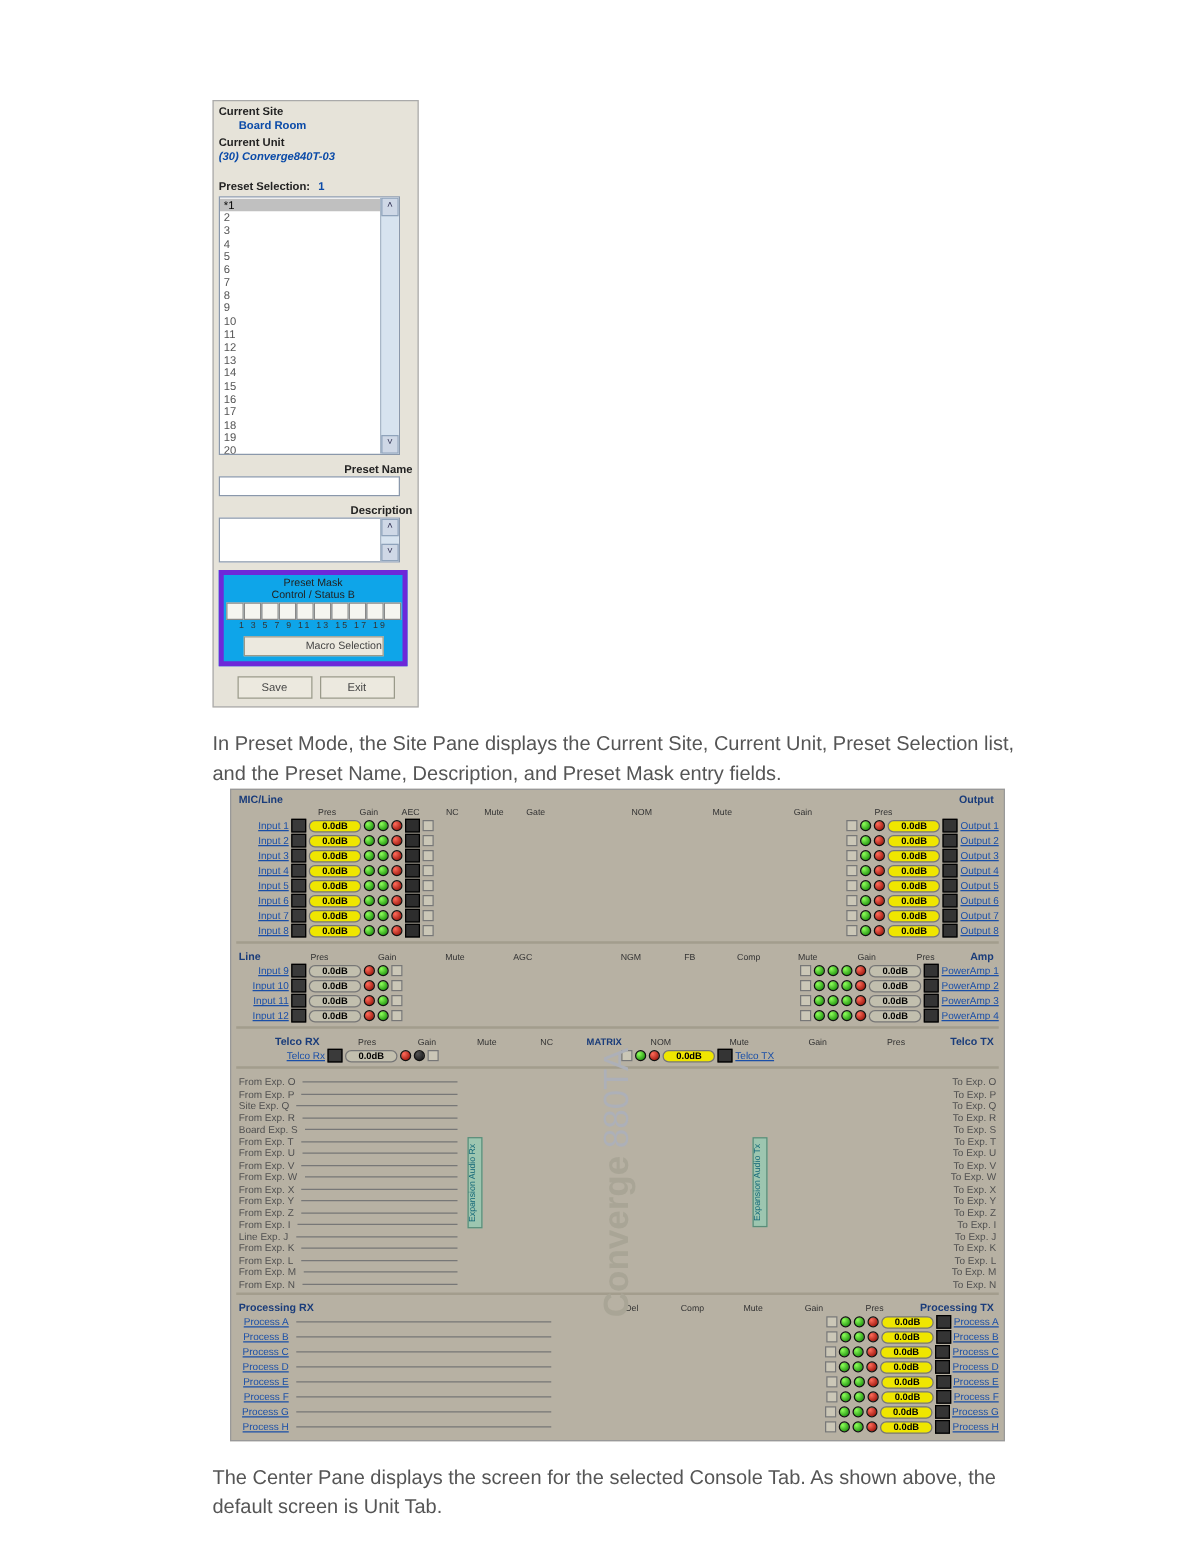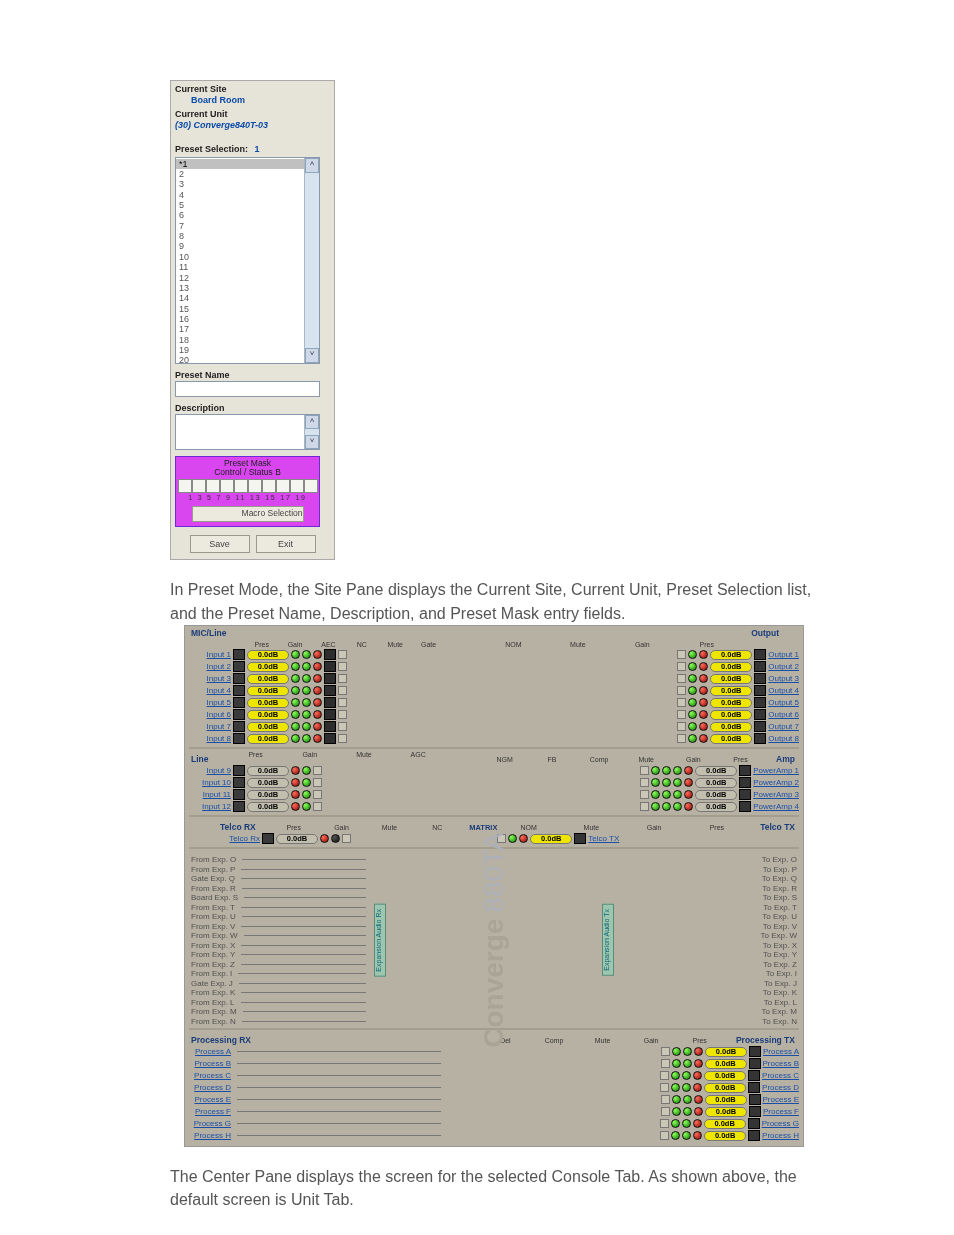--- a/index.html
+++ b/index.html
@@ -36,35 +36,35 @@
     background: #fff;
     overflow: hidden;
     position: relative;
   }
   .preset-list .scroll { position: absolute; right: 0; top: 0; width: 14px; height: 100%; background: #d7e3ef; border-left: 1px solid #a9b7c7; }
   .preset-list .scroll .arrow { height: 13px; background: #cfd8e6; border: 1px solid #8fa3bb; font-size: 8px; text-align: center; line-height: 10px; color: #335; }
   .preset-list .items { padding: 1px 0; font-size: 9px; color: #555; }
   .preset-list .items div { padding: 0 3px; }
   .preset-list .items .sel { background: #c0c0c0; color: #000; }
 
-  .site-pane .section-caption { font-weight: bold; color:#222; margin-top: 6px; }
+  .site-pane .section-caption { font-weight: bold; color:#222; margin-top: 6px; text-align: right; }
   .name-input {
     width: 143px; height: 14px; border: 1px solid #8a98ab;
     background: #fff; margin-top: 1px;
   }
   .desc-input {
     width: 143px; height: 34px; border: 1px solid #8a98ab;
     background: #fff; margin-top: 1px; position: relative;
   }
   .desc-input .scroll { position:absolute; right:0; top:0; width:14px; height:100%; background:#d7e3ef; border-left:1px solid #a9b7c7;}
   .desc-input .scroll .arrow { height:12px; background:#cfd8e6; border:1px solid #8fa3bb; font-size:8px; text-align:center; color:#335; line-height:10px;}
 
   .mask-box {
-    width: 143px; border: 1px solid #6d28d9; margin: 6px 0 0 0;
-    background:#d946ef; padding: 2px 0 4px 0; text-align: center;
+    width: 143px; border: 4px solid #6d28d9; margin: 6px 0 0 0;
+    background:#0ea5e9; padding: 2px 0 4px 0; text-align: center;
   }
   .mask-box .mask-title { font-size: 8.5px; color: #222; line-height: 1.05; }
   .mask-cells { display:flex; justify-content:center; gap:0; margin-top:2px;}
   .mask-cells span { width:12px; height:12px; border:1px solid #888; background:#f5f5f0; display:inline-block; }
   .mask-nums { font-size:7px; color:#333; letter-spacing:1.8px; margin-top:1px;}
   .macro-btn {
     display:block; width:110px; margin:4px auto 0; font-size:8.5px;
     background:#ece9df; border:1px solid #9a9a8a; padding:2px 0; text-align:right;
   }
   .btn-row { display:flex; justify-content:center; gap:6px; margin-top:8px;}
@@ -90,21 +90,21 @@
     border: 1px solid #999;
     background: #b7b1a3;
     font-size: 8.5px;
     color: #333;
     margin-left: 14px;
     padding: 3px 4px 4px 4px;
     box-sizing: border-box;
     position: relative;
   }
   .cp-title-left { color:#1a3c7a; font-weight:bold; position:absolute; left:6px; top:2px;}
-  .cp-title-right { color:#1a3c7a; font-weight:bold; position:absolute; right:24px; top:2px;}
+  .cp-title-right { color:#1a3c7a; font-weight:bold; position:absolute; right:8px; top:2px;}
   .cp-top-row { display:flex; gap:8px; margin-top:12px;}
   .cp-col-left, .cp-col-right { display:flex; flex-direction:column; gap:1px; }
   .cp-col-left { width: 258px; }
   .cp-col-right { width: 320px; }
 
   .hdr-row { display:flex; font-size:7px; color:#333; }
   .hdr-row span { flex:1; text-align:center; }
   .ch-row { display:flex; align-items:center; height:12px; gap:2px; }
   .ch-label { width:42px; text-align:right; color:#1a4fa8; text-decoration:underline; font-size:8px;}
   .pres-icon { width:10px; height:9px; background:#3a3a3a; border:1px solid #000;}
@@ -410,21 +410,21 @@
     <span class="out-label">Output 8</span>
   </div>
           </div>
       </div>
     </div>
 
     <div class="section-bar"></div>
 
     <div style="display:flex; gap:8px;">
       <div class="cp-col-left">
-        <div style="display:flex; align-items:flex-start;">
+        <div style="display:flex; align-items:flex-end;">
           <span class="sub-title">Line</span>
           <div class="hdr-row" style="flex:1; padding-left:20px;">
             <span>Pres</span>
             <span>Gain</span>
             <span>Mute</span>
             <span>AGC</span>
           </div>
         </div>
         <div id="line-rows">
             <div class="ch-row">
@@ -571,21 +571,21 @@
       <div class="exp-col" id="from-exp-col">
           <div class="exp-line">
     <span class="exp-label">From Exp. O</span>
     <span class="line-bar"></span>
           </div>
           <div class="exp-line">
     <span class="exp-label">From Exp. P</span>
     <span class="line-bar"></span>
           </div>
           <div class="exp-line">
-    <span class="exp-label">Gate Exp. Q</span>
+    <span class="exp-label">Site Exp. Q</span>
     <span class="line-bar"></span>
           </div>
           <div class="exp-line">
     <span class="exp-label">From Exp. R</span>
     <span class="line-bar"></span>
           </div>
           <div class="exp-line">
     <span class="exp-label">Board Exp. S</span>
     <span class="line-bar"></span>
           </div>
@@ -615,21 +615,21 @@
           </div>
           <div class="exp-line">
     <span class="exp-label">From Exp. Z</span>
     <span class="line-bar"></span>
           </div>
           <div class="exp-line">
     <span class="exp-label">From Exp. I</span>
     <span class="line-bar"></span>
           </div>
           <div class="exp-line">
-    <span class="exp-label">Gate Exp. J</span>
+    <span class="exp-label">Line Exp. J</span>
     <span class="line-bar"></span>
           </div>
           <div class="exp-line">
     <span class="exp-label">From Exp. K</span>
     <span class="line-bar"></span>
           </div>
           <div class="exp-line">
     <span class="exp-label">From Exp. L</span>
     <span class="line-bar"></span>
           </div>

